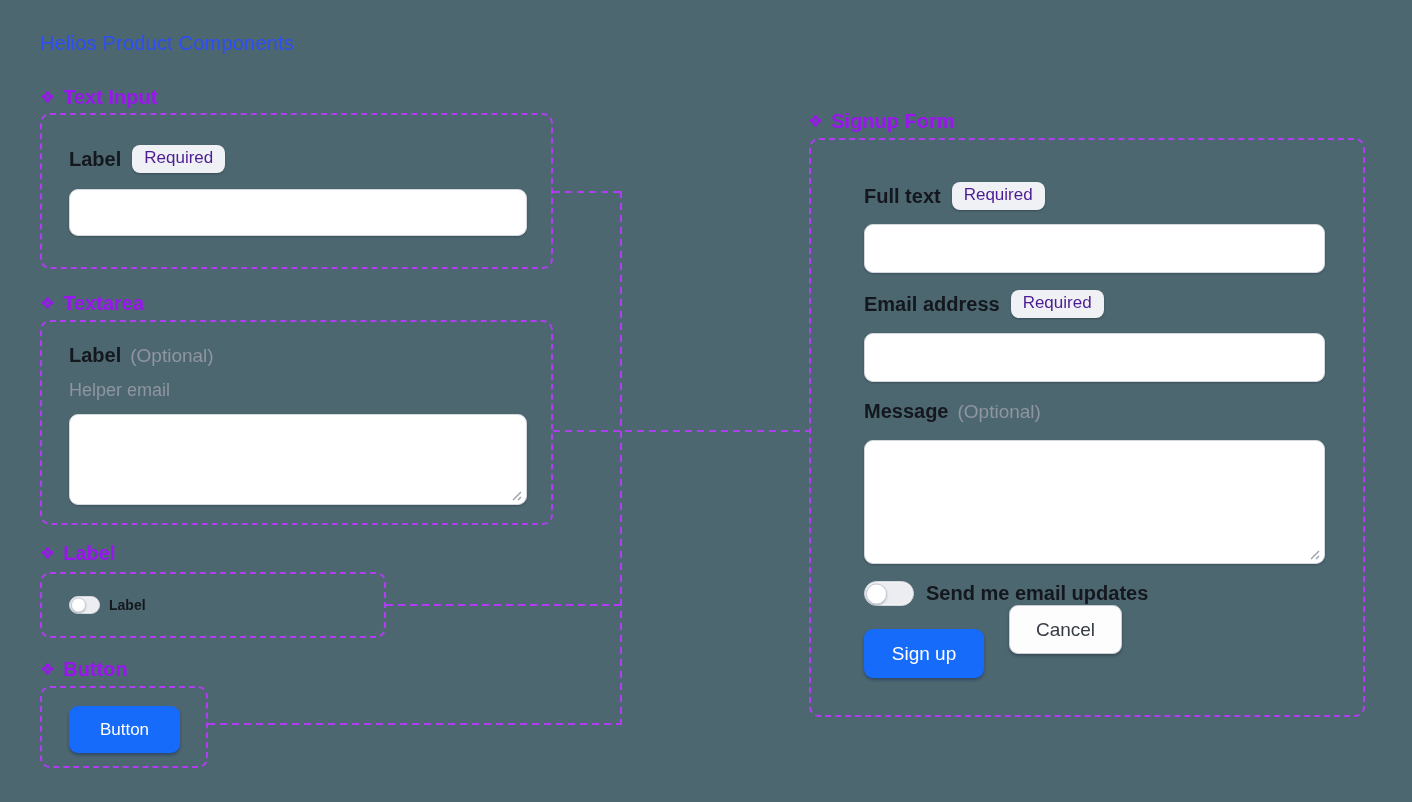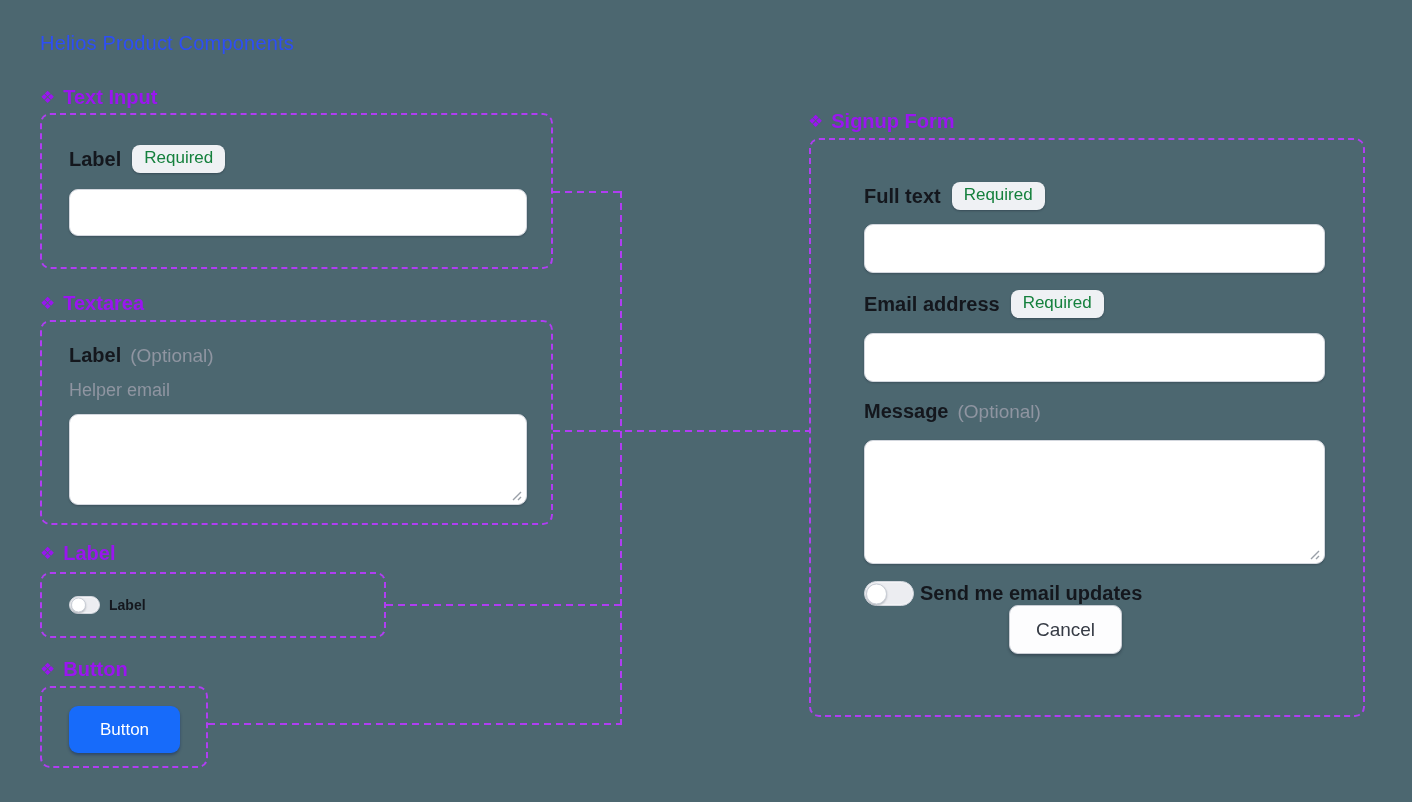--- a/index.html
+++ b/index.html
@@ -29,21 +29,21 @@
     border:2px dashed var(--dash);
     border-radius:10px;
   }
 
   .label-row{display:flex;align-items:center;}
   .field-label{font-size:20px;font-weight:700;color:var(--dark);}
   .optional{font-size:19px;font-weight:400;color:var(--muted);margin-left:9px;}
   .badge{
     margin-left:11px;
     background:#EFF1F4;
-    color:#15803d;
+    color:#4c1d95;
     font-size:17px;
     padding:3px 12px 5px;
     border-radius:8px;
     box-shadow:0 1px 2px rgba(22,28,44,.35);
     white-space:nowrap;
   }
   .helper{font-size:18px;color:var(--muted);}
 
   .text-input, .text-area{
     display:block;
@@ -64,21 +64,21 @@
     border-radius:999px;box-shadow:inset 0 0 0 1px rgba(255,255,255,.4);}
   .knob{position:absolute;top:50%;transform:translateY(-50%);
     background:#FFFFFF;border:1px solid #C9CED6;border-radius:50%;
     box-shadow:0 1px 2px rgba(20,26,40,.25);}
   .toggle-sm{width:31px;height:18px;}
   .toggle-sm .knob{left:1px;width:15px;height:15px;}
   .toggle-lg{width:50px;height:25px;}
   .toggle-lg .knob{left:1px;width:21px;height:21px;}
   .toggle-row{display:flex;align-items:center;}
   .toggle-label-sm{font-size:14px;font-weight:700;color:var(--dark);margin-left:9px;}
-  .toggle-label-lg{font-size:20px;font-weight:700;color:var(--dark);margin-left:6px;}
+  .toggle-label-lg{font-size:20px;font-weight:700;color:var(--dark);margin-left:12px;}
 
   .btn{
     display:flex;align-items:center;justify-content:center;
     border-radius:9px;border:none;cursor:pointer;
     font-family:inherit;
   }
   .btn-primary{
     background:var(--btn-blue);color:#FFFFFF;
     box-shadow:0 2px 3px rgba(10,35,95,.45);
   }
@@ -196,16 +196,17 @@
       </span>
     </div>
 
     <div class="toggle-row abs" style="left:53px;top:441px;">
       <span class="toggle toggle-lg">
           <span class="knob"></span>
         </span>
       <span class="toggle-label-lg">Send me email updates</span>
     </div>
 
+    <button class="btn btn-primary abs" style="left:53px;top:489px;width:120px;height:49px;font-size:19px;">Sign up</button>
     <button class="btn btn-secondary abs" style="left:198px;top:465px;width:113px;height:49px;font-size:19px;">Cancel</button>
   </div>
 
 </div>
 
 </body></html>

